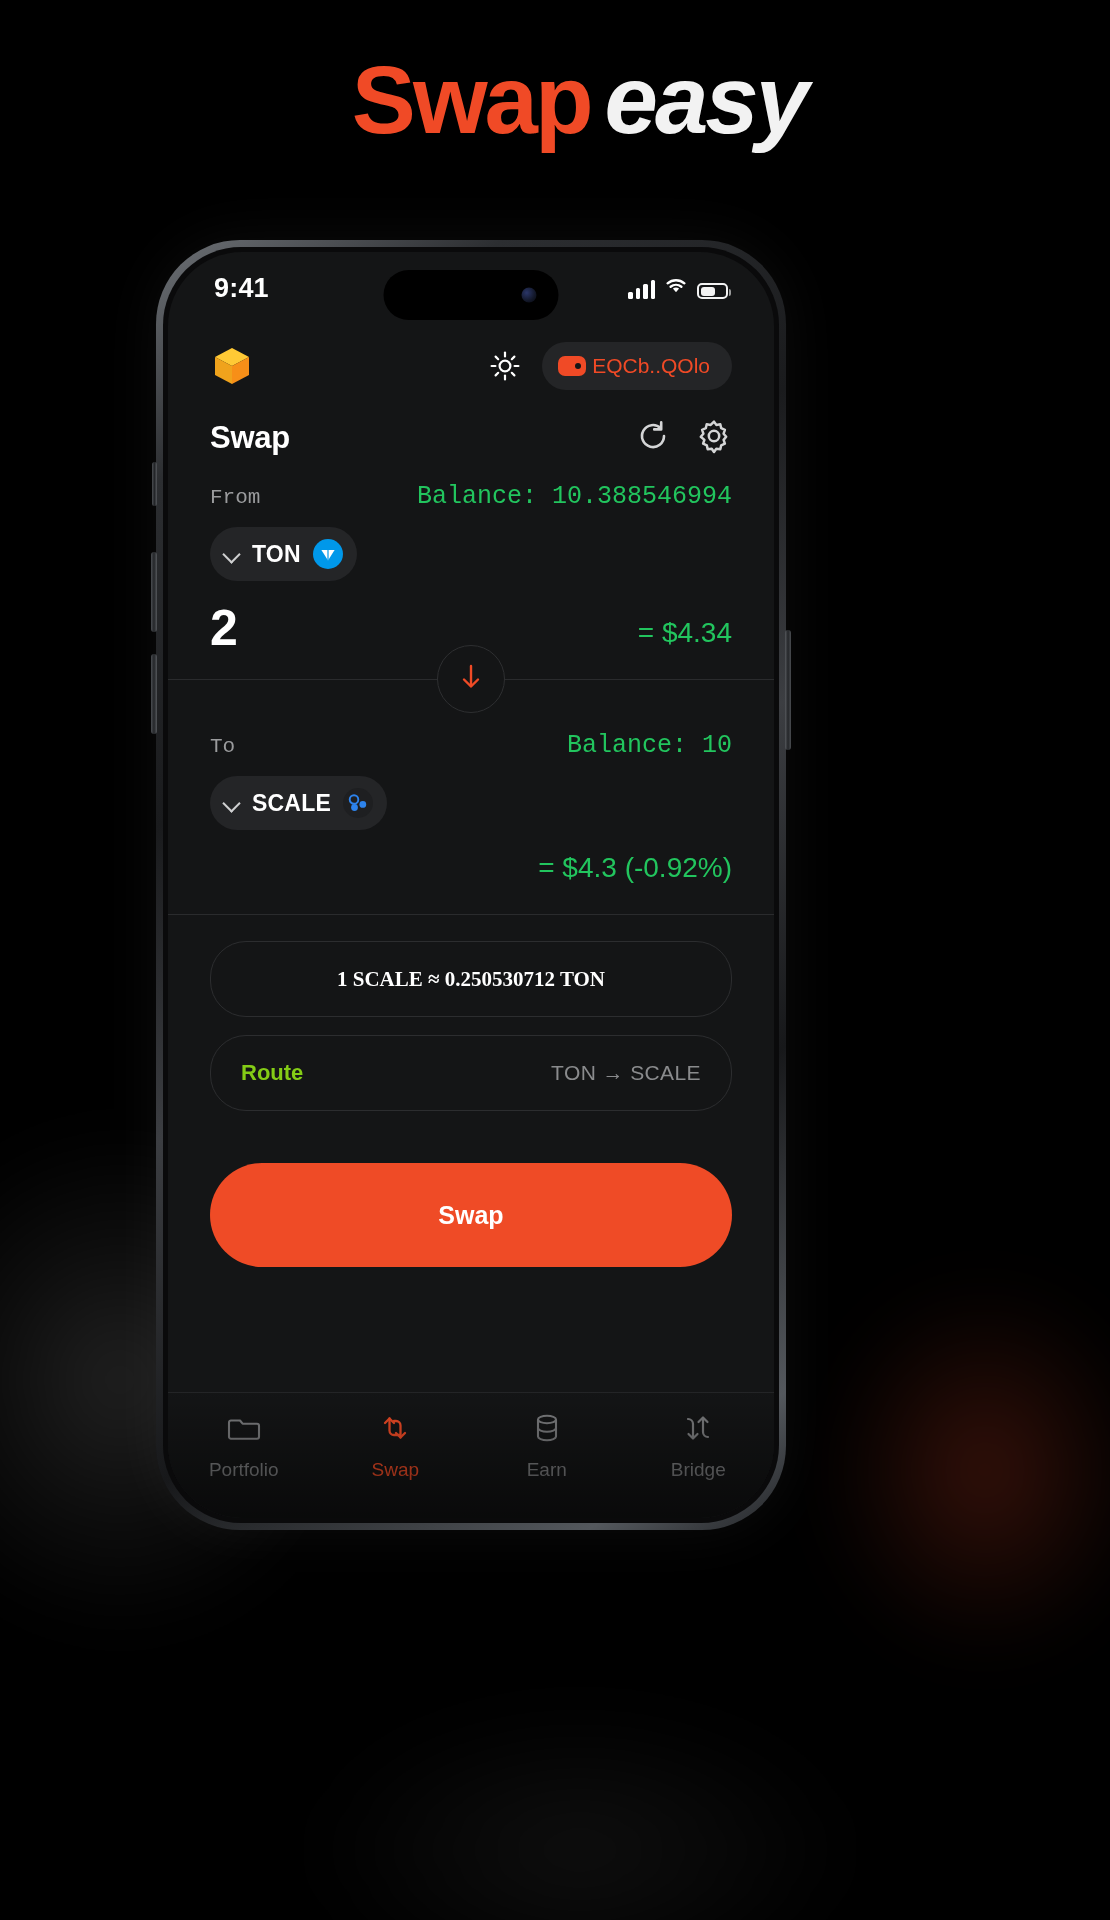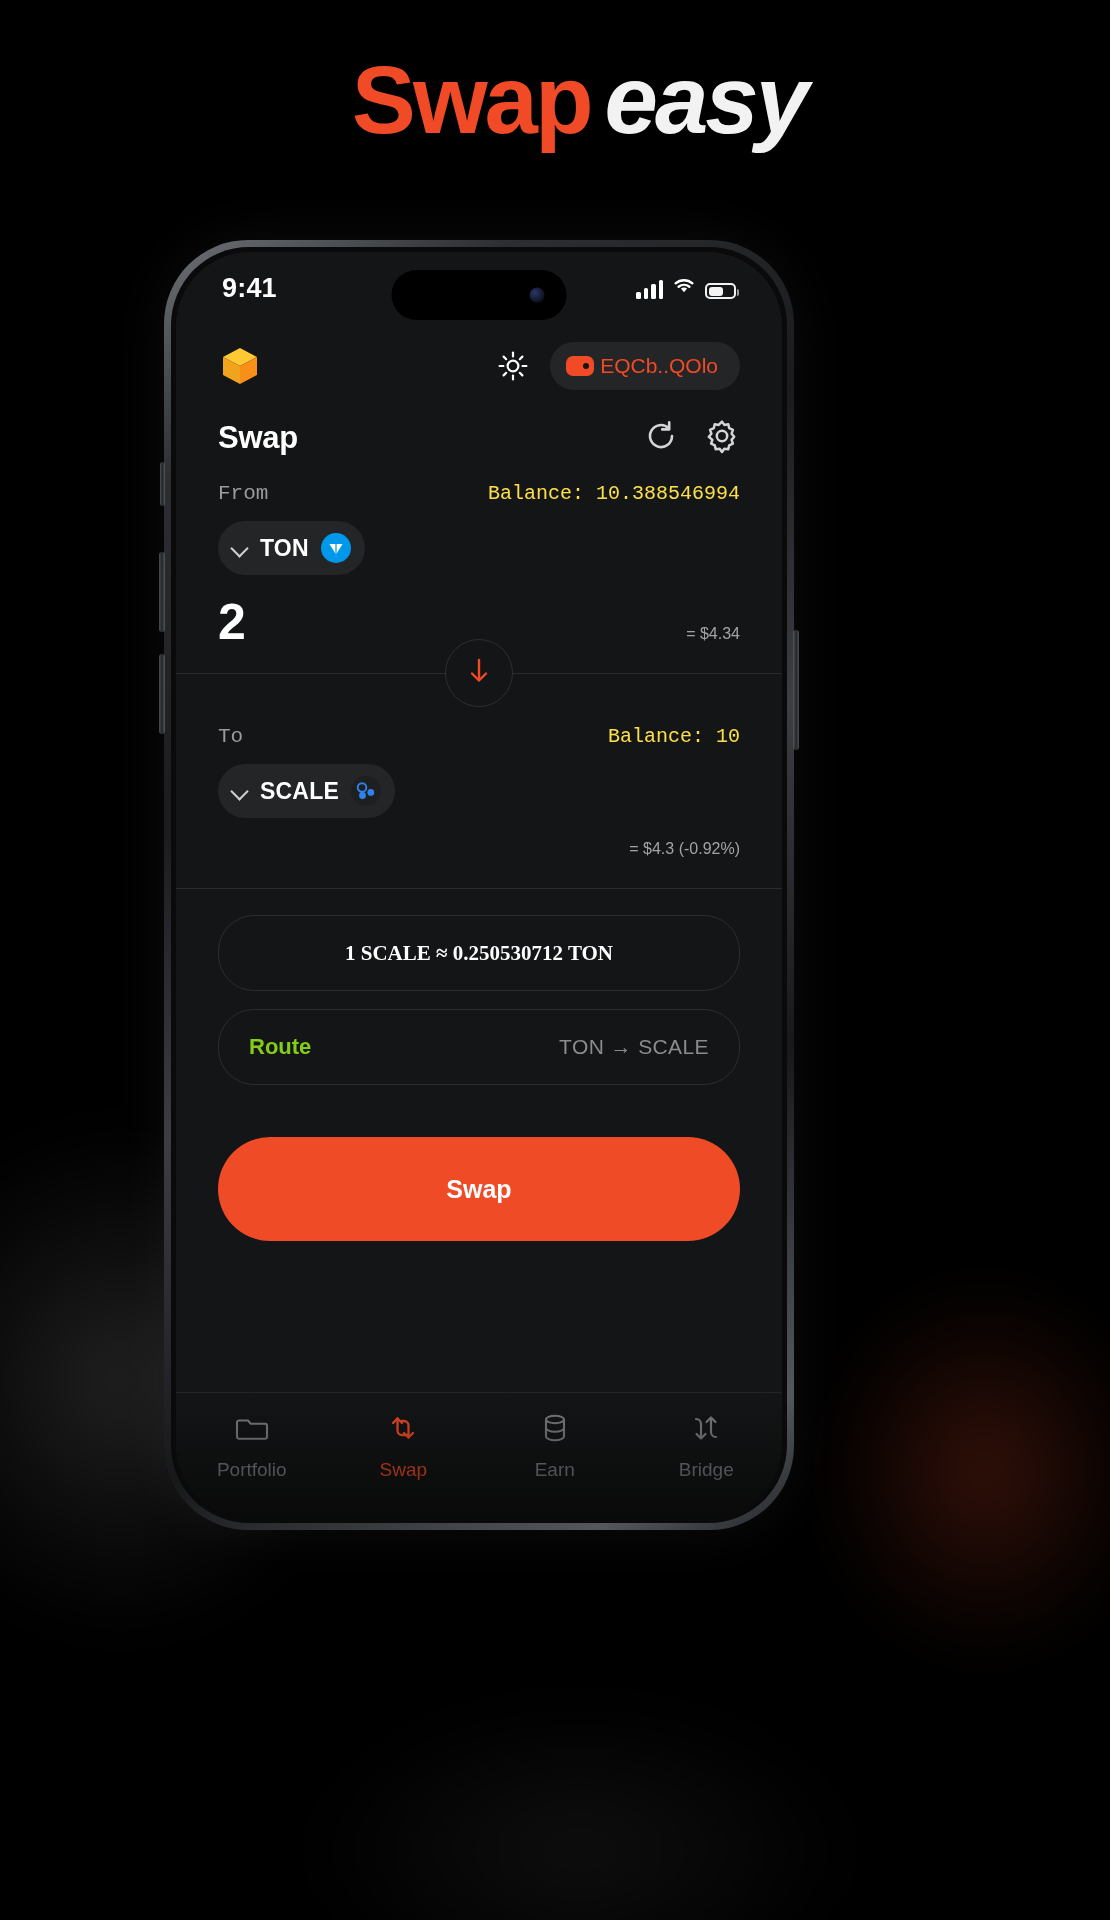--- a/index.html
+++ b/index.html
@@ -36,21 +36,21 @@
     display:flex; align-items:center; justify-content:center;margin-left:24px;
   }
   .hero h1 {
     font-size:96px; font-weight:700; letter-spacing:-3px;
     line-height:1; white-space:nowrap;
   }
   .hero .w1 { color:#f04a26; font-style:normal; }
   .hero .w2 { color:#f2f2f2; font-style:italic; font-weight:700; margin-left:14px; }
 
   
-  .phone-wrap { position:absolute; left:164px; top:240px; width:630px; height:1290px; }
+  .phone-wrap { position:absolute; left:156px; top:240px; width:630px; height:1290px; }
   .phone {
     position:absolute; left:0; top:0; width:630px; height:1290px;
     border-radius:84px;
     background:linear-gradient(145deg,#6e7277 0%,#2c2e31 14%,#1a1b1d 34%,#3c3e42 52%,#17181a 72%,#54585d 92%,#232528 100%);
     padding:7px;
     box-shadow:0 0 60px rgba(255,255,255,0.05);
   }
   .phone-inner {
     width:100%; height:100%;
     border-radius:78px;
@@ -121,41 +121,41 @@
 
   
   .title-row { display:flex; align-items:center; padding:22px 42px 10px 42px; }
   .page-title { color:#fff; font-size:31px; font-weight:700; letter-spacing:-0.3px; }
   .title-actions { margin-left:auto; display:flex; align-items:center; gap:26px; }
 
   
   .swap-body { padding:0 42px; }
   .sec-top { display:flex; align-items:baseline; padding:14px 0 6px 0;font-family:Liberation Mono, monospace; }
   .sec-label { color:#9a9b9d; font-size:21px; }
-  .sec-balance { margin-left:auto; color:#fde047; font-size:20px; }
+  .sec-balance { margin-left:auto; color:#22c55e; font-size:25px; }
 
   .token-chip {
     display:inline-flex; align-items:center; gap:12px;
     background:#242527; border-radius:30px; padding:12px 14px 12px 14px; margin-top:10px;
   }
   .chev { width:16px; height:16px; position:relative; flex:0 0 16px; }
   .chev::before {
     content:''; position:absolute; left:1px; top:2px; width:11px; height:11px;
     border-right:2.6px solid #cfd0d1; border-bottom:2.6px solid #cfd0d1;
     transform:rotate(45deg);
   }
   .token-name { color:#fff; font-size:23px; font-weight:600; letter-spacing:.2px; }
   .token-ic { width:30px; height:30px; border-radius:50%; display:flex; align-items:center; justify-content:center; }
   .ic-ton { background:#0098ea; }
   .ic-scale { background:#1e1f21; }
 
   .amount-row { display:flex; align-items:flex-end; padding:22px 0 26px 0; }
   .amount { color:#fff; font-size:50px; font-weight:600; letter-spacing:-1px; line-height:1; }
   .amount.sm { font-size:45px; }
-  .usd { margin-left:auto; color:#a3a3a3; font-size:16px; padding-bottom:4px; white-space:nowrap; }
+  .usd { margin-left:auto; color:#22c55e; font-size:28px; padding-bottom:4px; white-space:nowrap; }
 
   .divider-wrap { position:relative; height:0; }
   .divider { height:1px; background:#2a2b2d; margin:0 -42px; }
   .swap-arrow {
     position:absolute; left:50%; top:-34px; transform:translateX(-50%);
     width:68px; height:68px; border-radius:50%;
     background:#141516; border:1px solid #2e2f31;
     display:flex; align-items:center; justify-content:center;
   }
 

